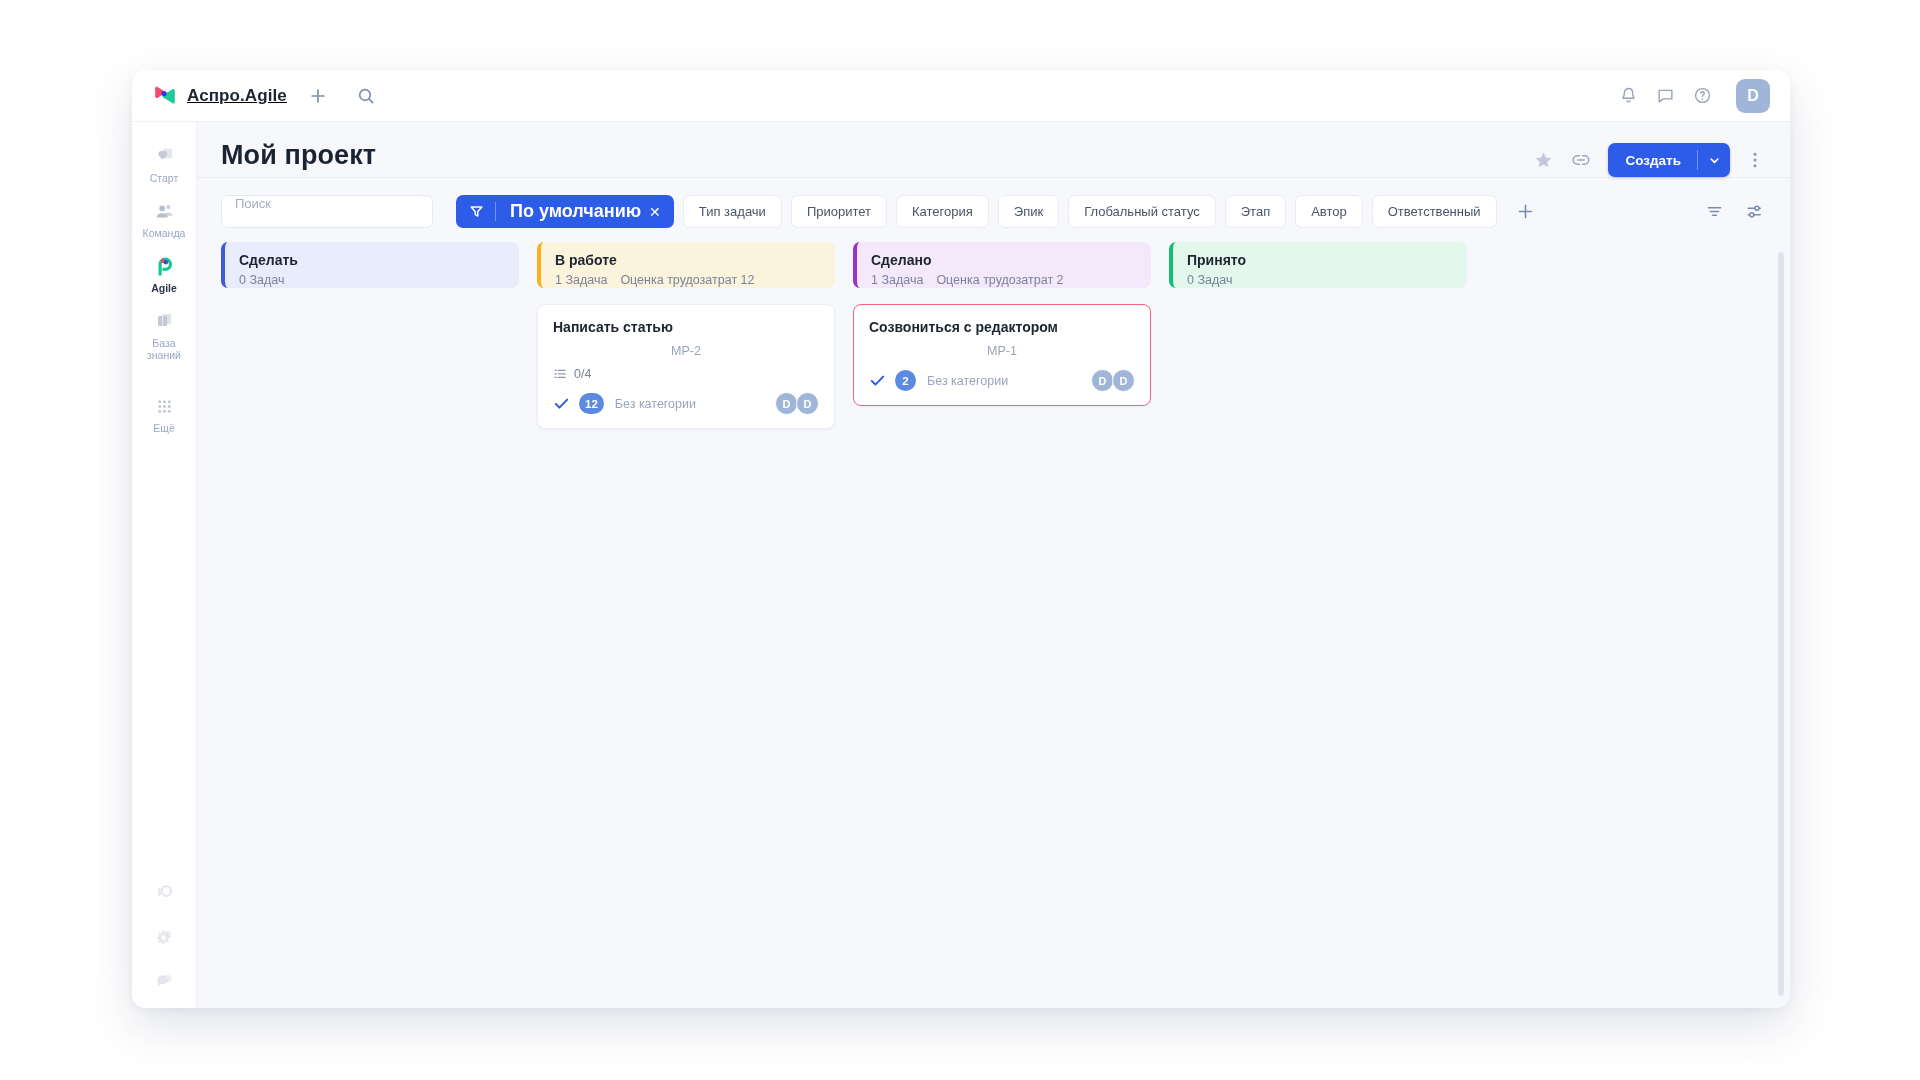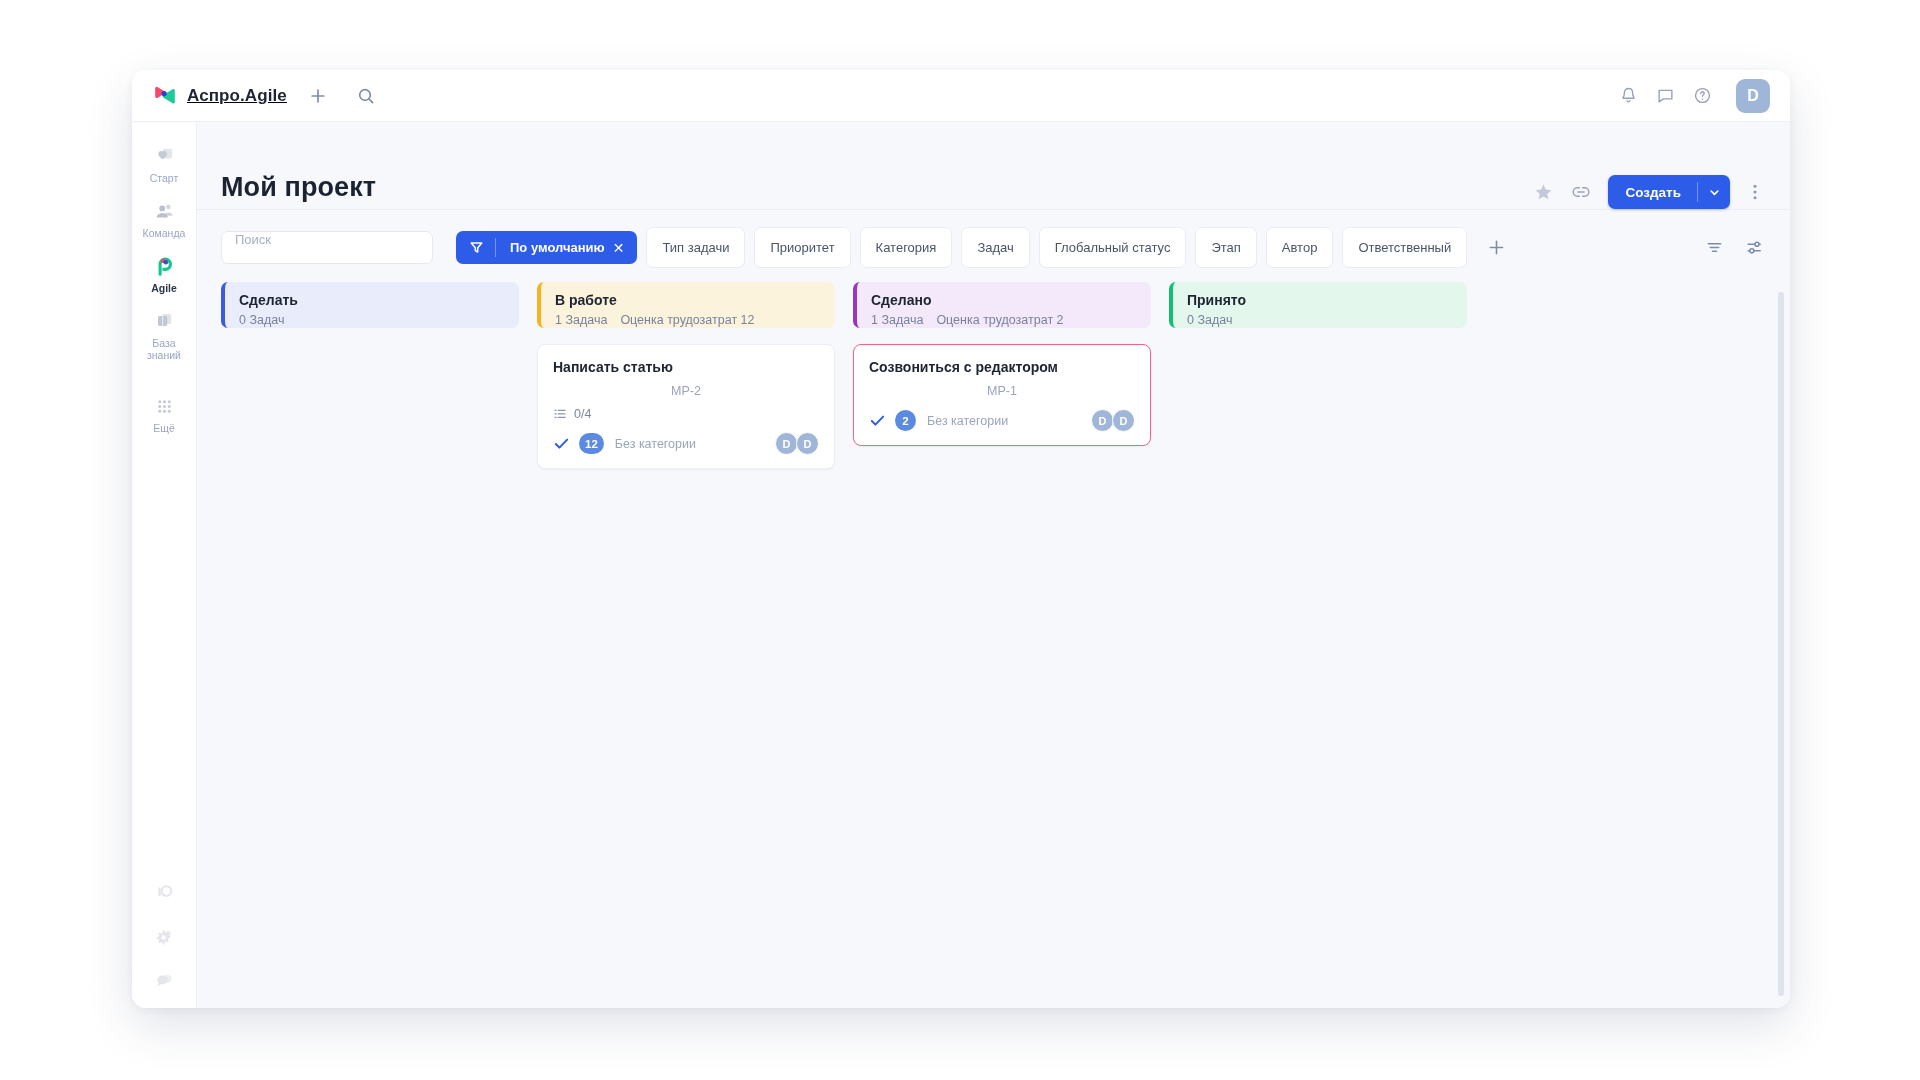--- a/index.html
+++ b/index.html
@@ -82,21 +82,21 @@
     display: flex; flex-direction: column;
     position: relative;
   }
 
   
   .page-head {
     padding: 17px 26px 0 24px;
     background: #f7f8fc;
     border-bottom: 1px solid #e9ecf4;
   }
-  .page-head-row { display: flex; align-items: flex-start; margin-top: 32px; }
+  .page-head-row { display: flex; align-items: flex-start; }
   .page-title {
     font-size: 27px; font-weight: 700; color: #1b2333; letter-spacing: .1px;
     line-height: 32px;
   }
   .page-head-actions { margin-left: auto; display: flex; align-items: center; gap: 16px; padding-top: 4px; }
   .hicon { color: #b9c1d4; cursor: pointer; display:flex; }
   .btn-create {
     height: 34px; background: #2d5ce8; border-radius: 7px;
     display: flex; align-items: center; cursor: pointer;
     box-shadow: 0 1px 3px rgba(45,92,232,.3);
@@ -132,25 +132,25 @@
     font-family: inherit; font-size: 13px; color: #2b3346; background: transparent;
   }
   .search-box input::placeholder { color: #a6afc4; }
   .filter-pill {
     height: 33px; background: #2d5ce8; border-radius: 7px;
     display: flex; align-items: center; cursor: pointer; margin-left: 14px;
   }
   .filter-pill .fp-ico { padding: 0 11px 0 13px; display:flex; align-items:center; color:#fff; }
   .filter-pill .fp-div { width: 1px; height: 19px; background: rgba(255,255,255,.35); }
   .filter-pill .fp-label {
-    color: #fff; font-size: 13px; font-weight: 600; padding: 0 8px 0 14px;
+    color: #fff; font-size: 18px; font-weight: 600; padding: 0 8px 0 14px;
   }
   .filter-pill .fp-x { color: #fff; font-size: 14px; padding-right: 13px; line-height: 1; }
   .chip {
-    height: 41px; padding: 0 15px; background: #fff;
+    height: 33px; padding: 0 15px; background: #fff;
     border: 1px solid #e9ecf3; border-radius: 7px;
     display: flex; align-items: center;
     font-size: 13px; color: #4a5468; cursor: pointer; white-space: nowrap;
   }
   .add-filter {
     width: 30px; height: 30px; margin-left: 5px;
     display: flex; align-items: center; justify-content: center;
     color: #7e8cab; cursor: pointer;
   }
   .filter-right { margin-left: auto; display: flex; align-items: center; gap: 21px; }
@@ -401,21 +401,21 @@
             </svg>
           </span>
           <span class="fp-div"></span>
           <span class="fp-label">По умолчанию</span>
           <span class="fp-x">✕</span>
         </div>
 
         <div class="chip">Тип задачи</div>
         <div class="chip">Приоритет</div>
         <div class="chip">Категория</div>
-        <div class="chip">Задач</div>
+        <div class="chip">Эпик</div>
         <div class="chip">Глобальный статус</div>
         <div class="chip">Этап</div>
         <div class="chip">Автор</div>
         <div class="chip">Ответственный</div>
 
         <div class="add-filter">
           <svg width="19" height="19" viewBox="0 0 20 20" fill="none" stroke="#7e8cab" stroke-width="1.7" stroke-linecap="round">
             <path d="M10 3.6v12.8M3.6 10h12.8"></path>
           </svg>
         </div>

